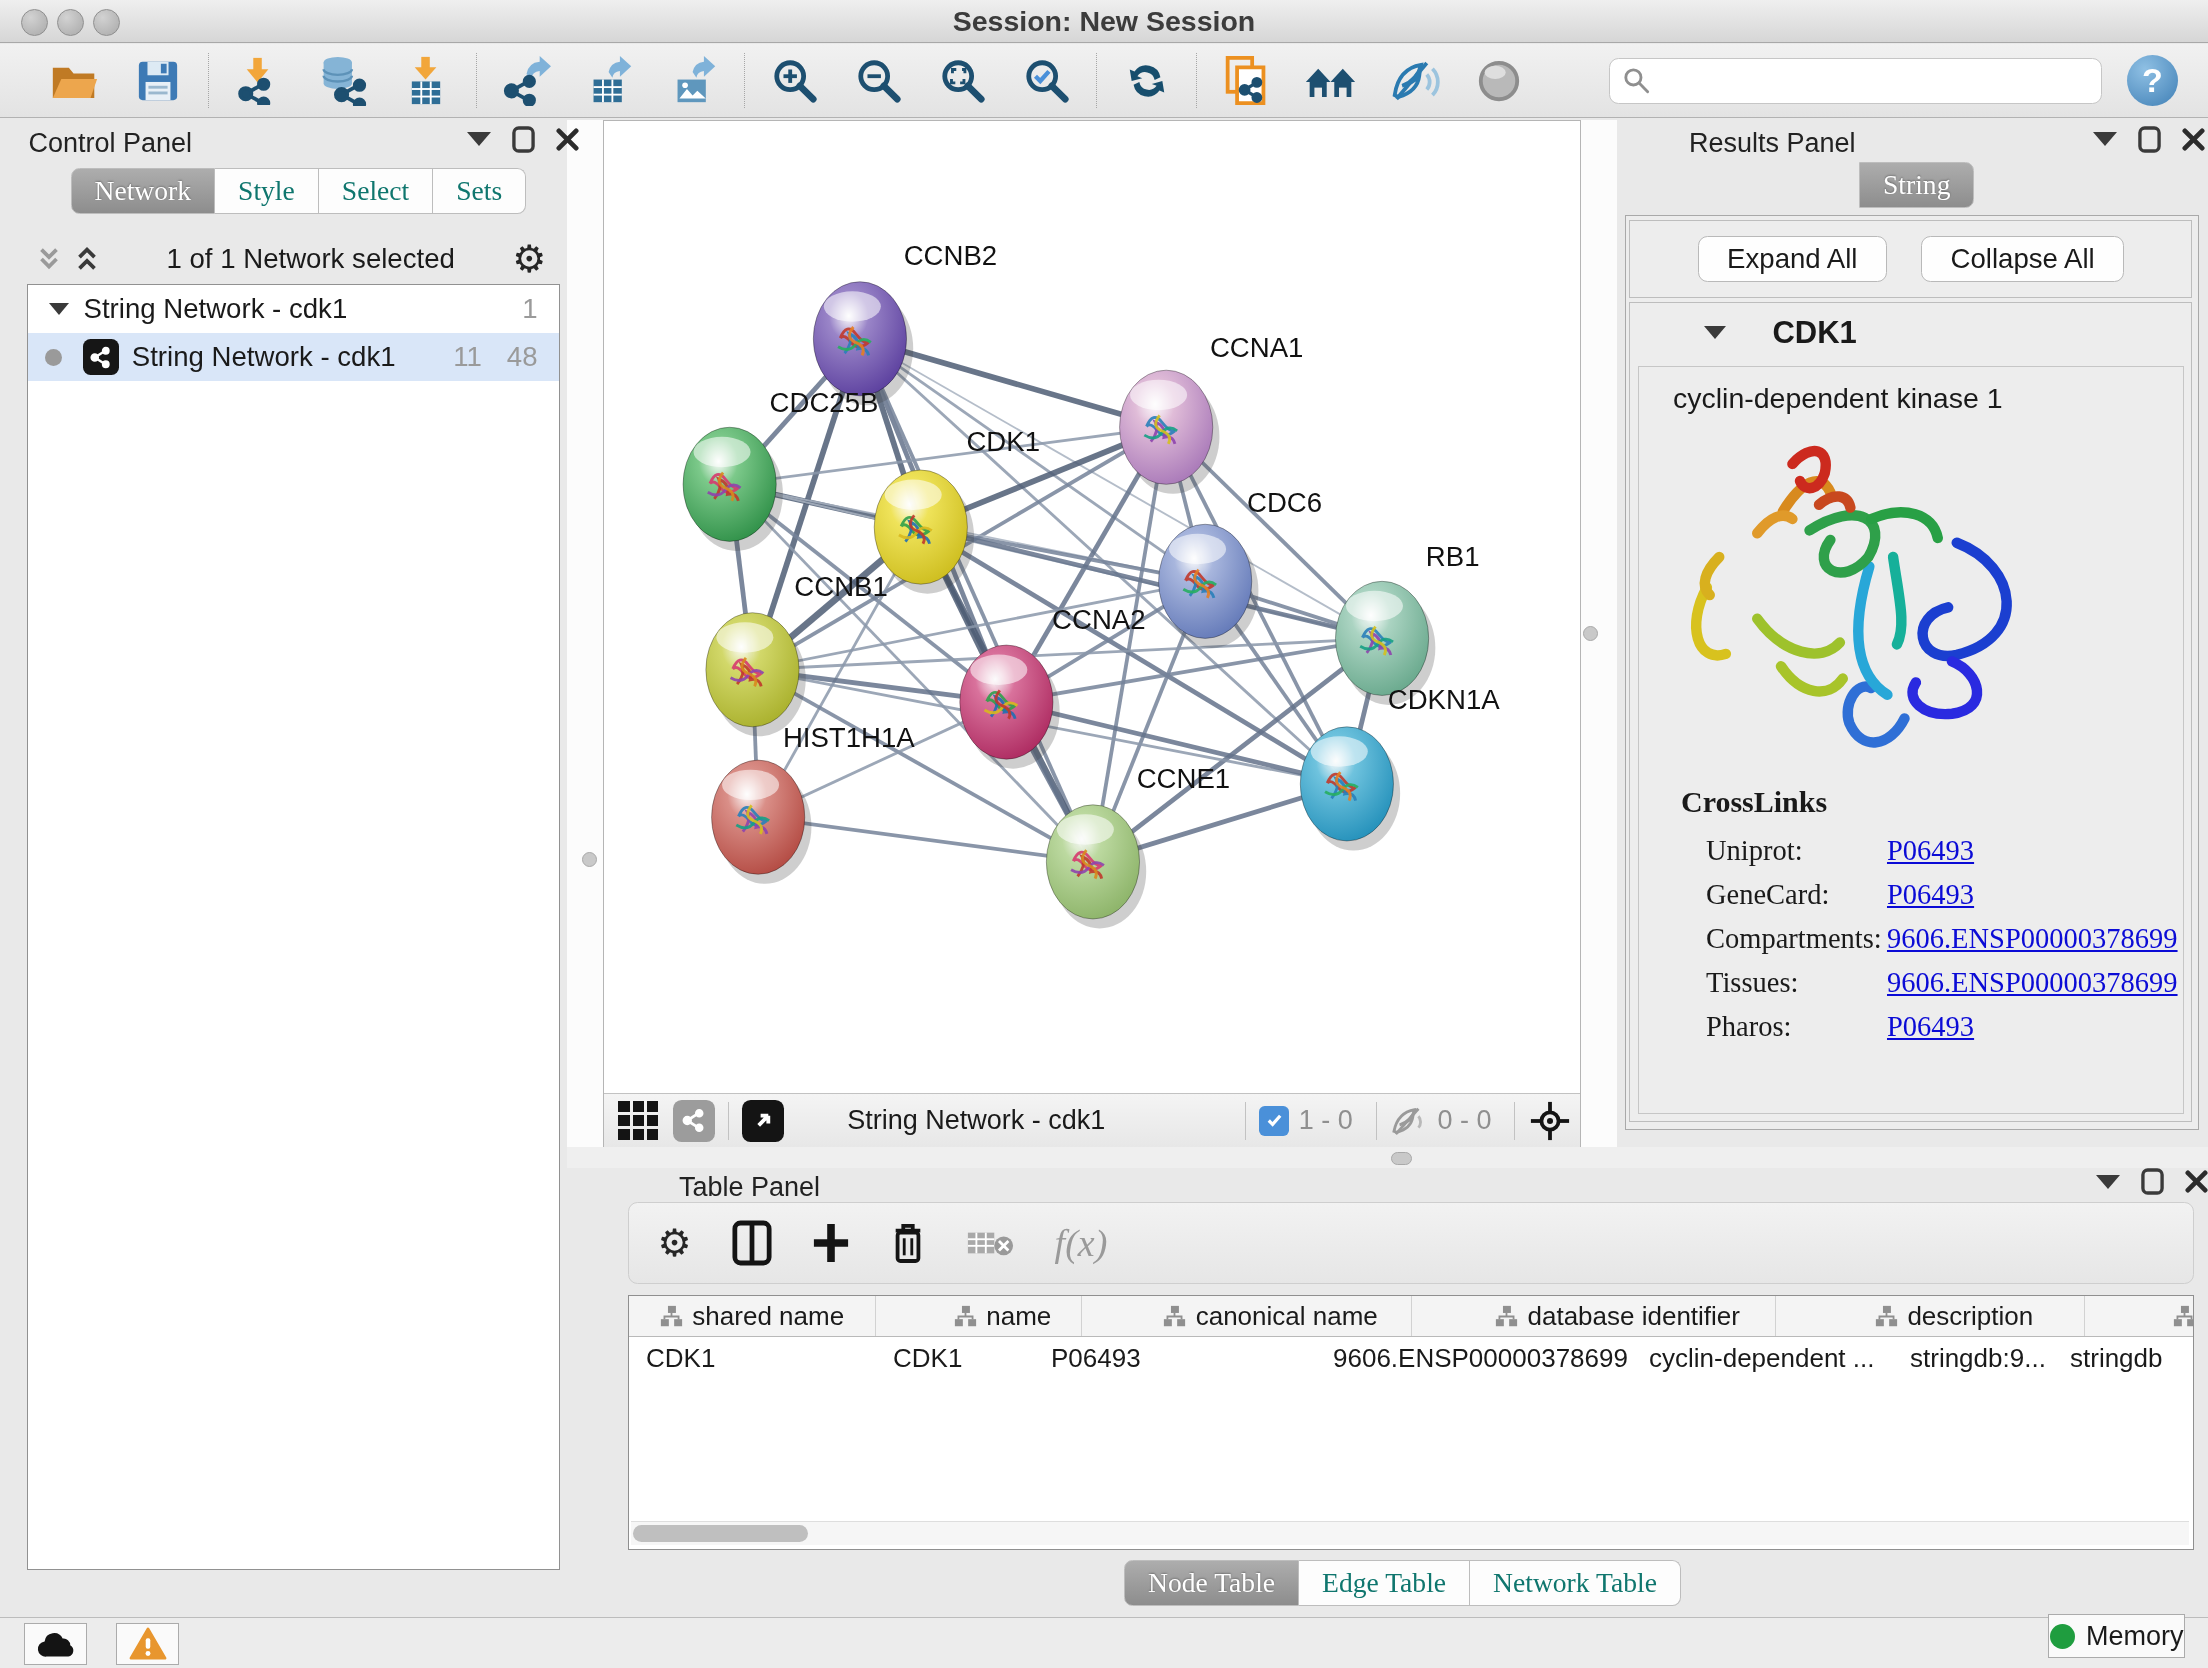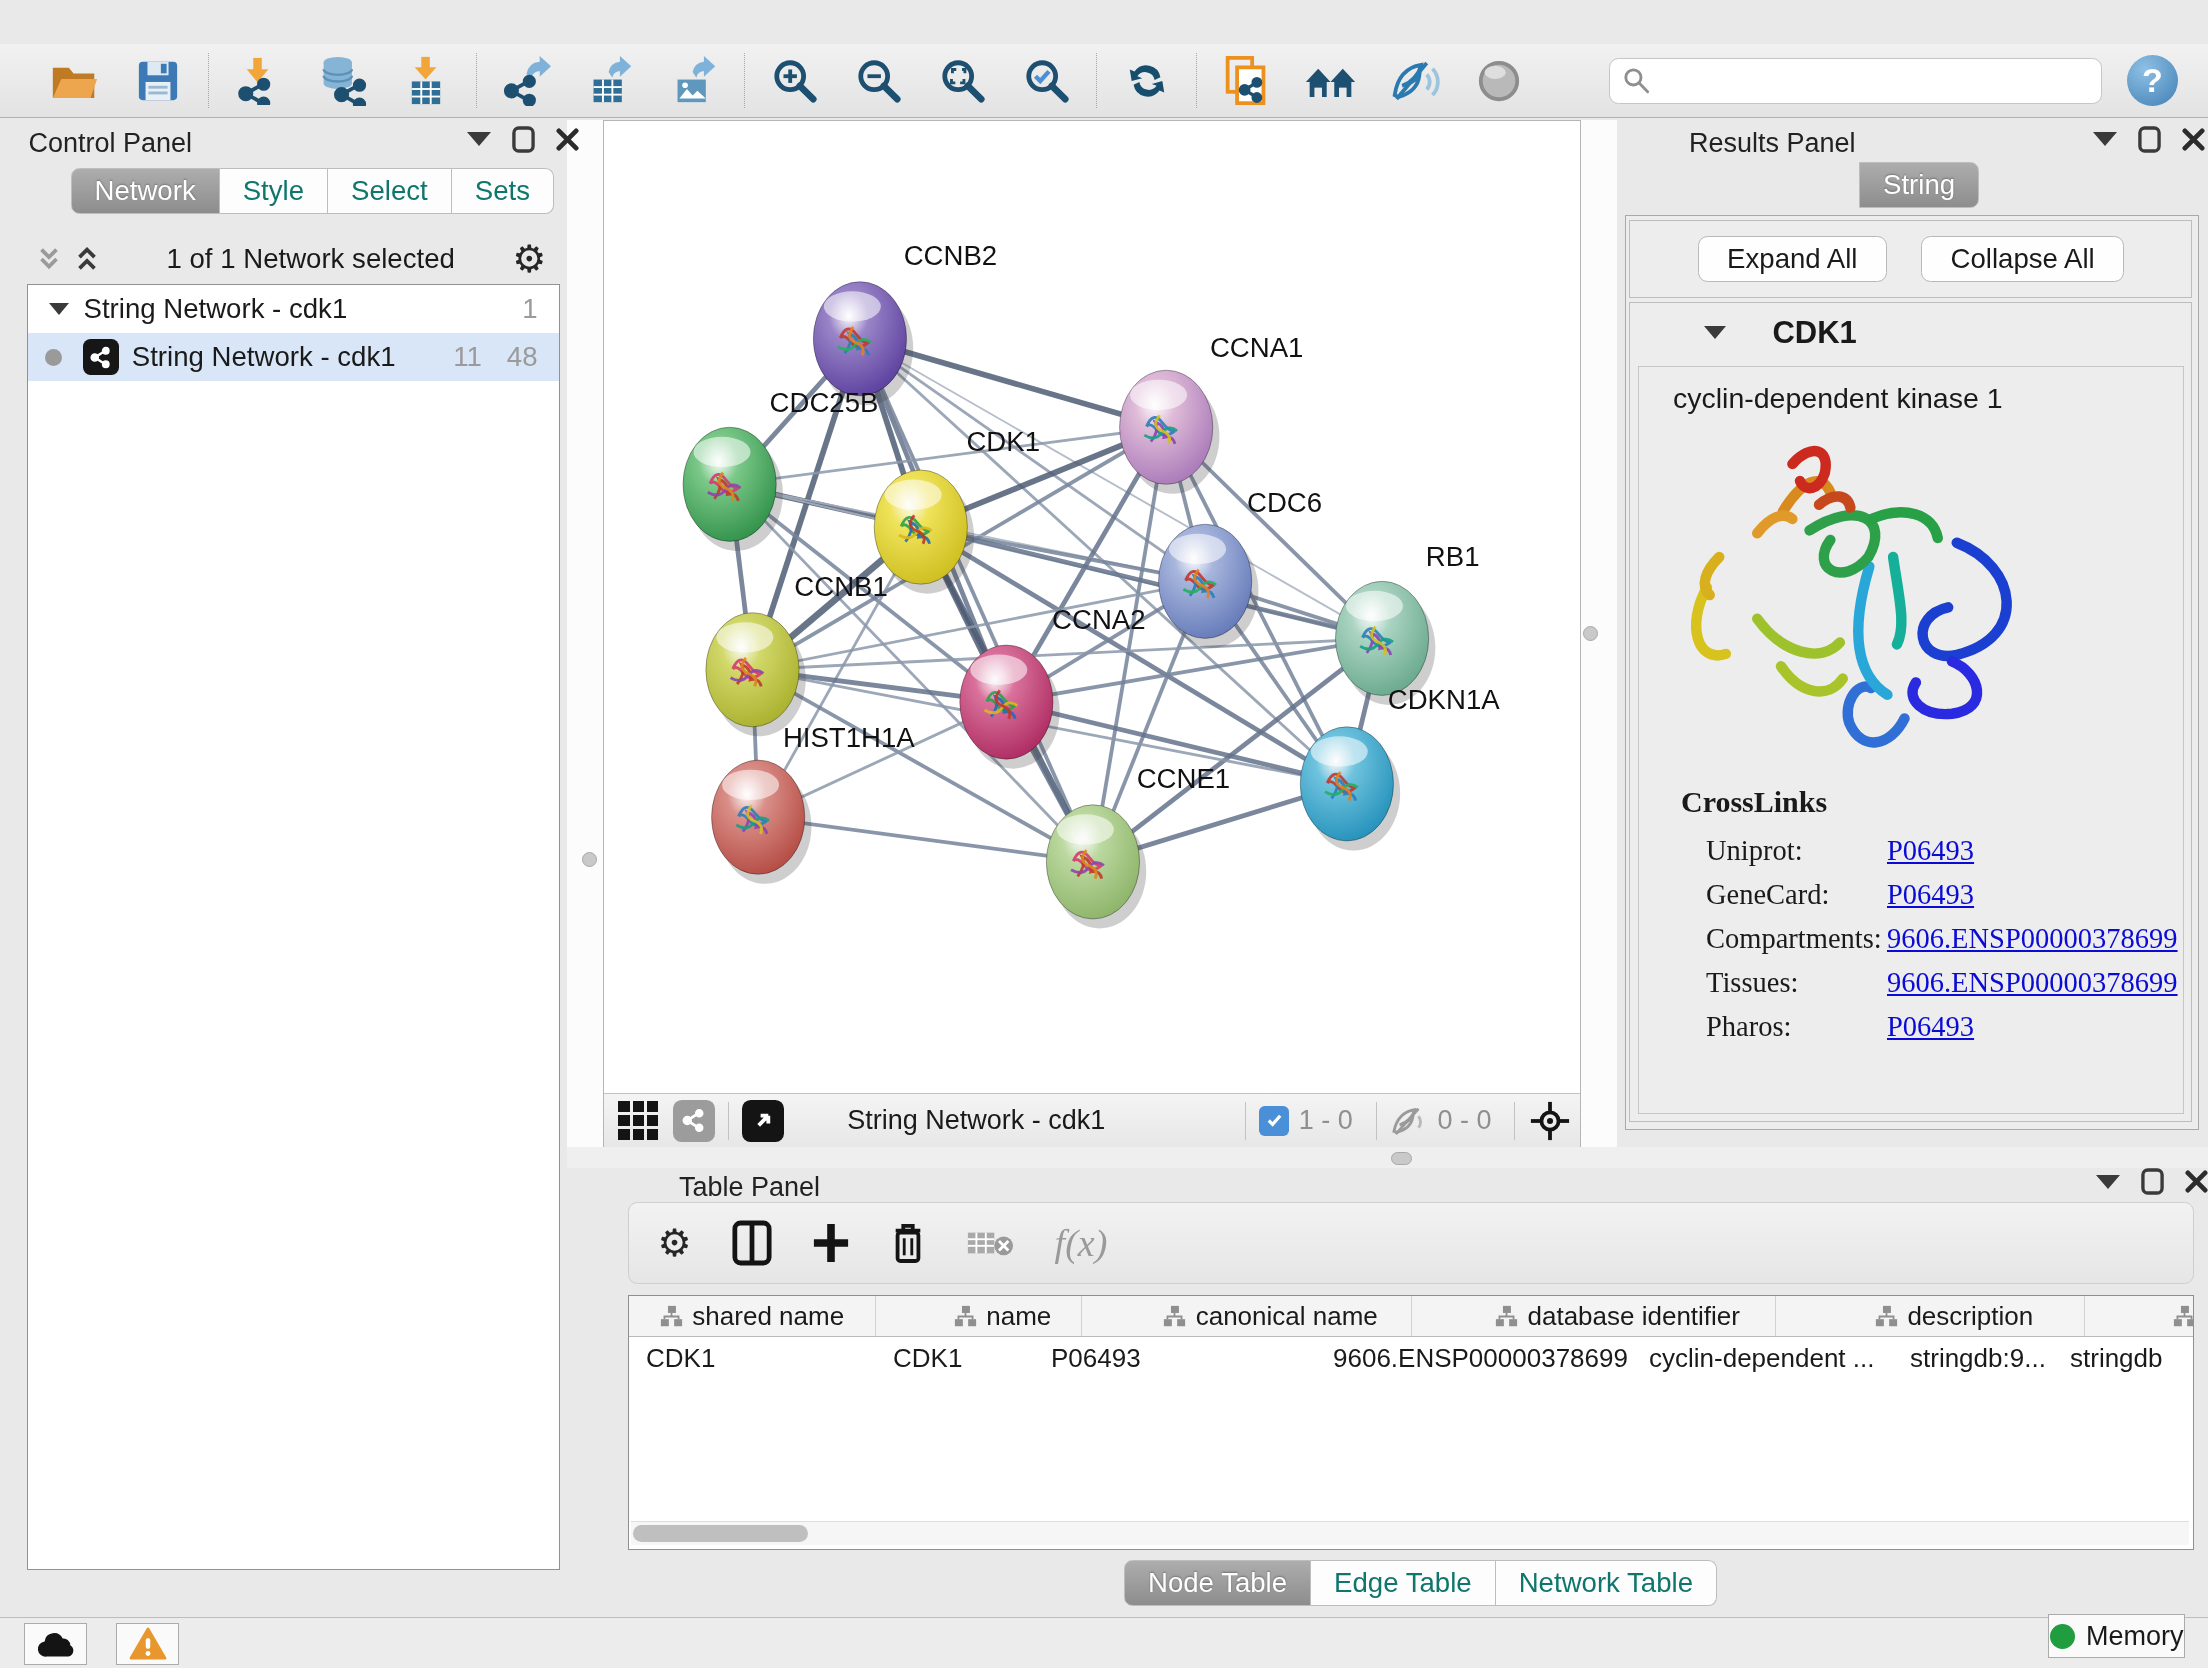--- a/index.html
+++ b/index.html
@@ -20,21 +20,21 @@
     display:flex;align-items:center;padding:0 11.4px;flex:0 0 auto;}
   .searchbox input{border:none;outline:none;font-size:25px;flex:1;background:transparent;
     font-family:"Liberation Sans",sans-serif;}
   .helpbtn{width:51px;height:51px;border-radius:50%;margin:0 30px 0 25px;flex:0 0 auto;
     background:radial-gradient(circle at 35% 28%,#8fc0e4,#3f7fb5);color:#fff;font-size:34px;font-weight:bold;
     display:flex;align-items:center;justify-content:center;}
   
   .ptitle{font-size:27px;color:#222;}
   .pctl{position:absolute;top:5.7px;display:flex;align-items:center;gap:21px;}
   .tri-down{width:0;height:0;border-left:12.4px solid transparent;border-right:12.4px solid transparent;border-top:14.3px solid #3a3a3a;}
-  .seg{display:inline-flex;}
+  .seg{display:inline-flex;font-family:Liberation Serif, serif;}
   .seg .tab{padding:0 23px;height:44px;line-height:44px;background:#fdfdfd;border:1px solid #bdbdbd;border-left:none;
     font-size:27.6px;color:#0f766e;}
   .seg .tab:first-child{border-left:1px solid #bdbdbd;border-radius:8.6px 0 0 8.6px;}
   .seg .tab:last-child{border-radius:0 8.6px 8.6px 0;}
   .seg .tab.sel{background:linear-gradient(#adadad,#8d8d8d);color:#fff;text-shadow:0 -1px 1.9px rgba(0,0,0,.3);}
   
   .cpanel{position:absolute;left:9.5px;top:120px;width:557px;height:1455px;}
   .selbar{position:absolute;left:17px;top:116px;width:533px;height:46px;display:flex;align-items:center;font-size:27.6px;}
   .treebox{position:absolute;left:17px;top:164px;width:533px;height:1286px;background:#fff;border:1.9px solid #919191;box-sizing:border-box;}
   .trow{position:relative;height:48px;display:flex;align-items:center;font-size:27.6px;}
@@ -91,20 +91,26 @@
   .gdot{width:25px;height:25px;border-radius:50%;background:#1f9d3f;}
   .gearglyph{font-size:38px;color:#262626;line-height:1;}
   .fx{font-family:"Liberation Serif",serif;font-style:italic;font-size:38px;color:#9a9a9a;}
   .whitegap{position:absolute;background:#fcfcfc;}
 </style>
 </head>
 <body>
 
 <div id="app">
 
+  <div class="titlebar">
+    <div class="tlight" style="left:21px"></div>
+    <div class="tlight" style="left:57px"></div>
+    <div class="tlight" style="left:93px"></div>
+    <div class="wintitle">Session: New Session</div>
+  </div>
 
   <div class="toolbar">
     <div class="tbtn">
         <svg width="49" height="42" viewBox="0 0 52 44">
           <path d="M3 8 h17 l5 6 h22 v26 h-44 z" fill="#c07a24"></path>
           <path d="M3 40 l9 -20 h38 l-7 20 z" fill="#eda64d"></path>
         </svg>
       </div>
     <div class="tbtn">
         <svg width="44" height="44" viewBox="0 0 46 46">

